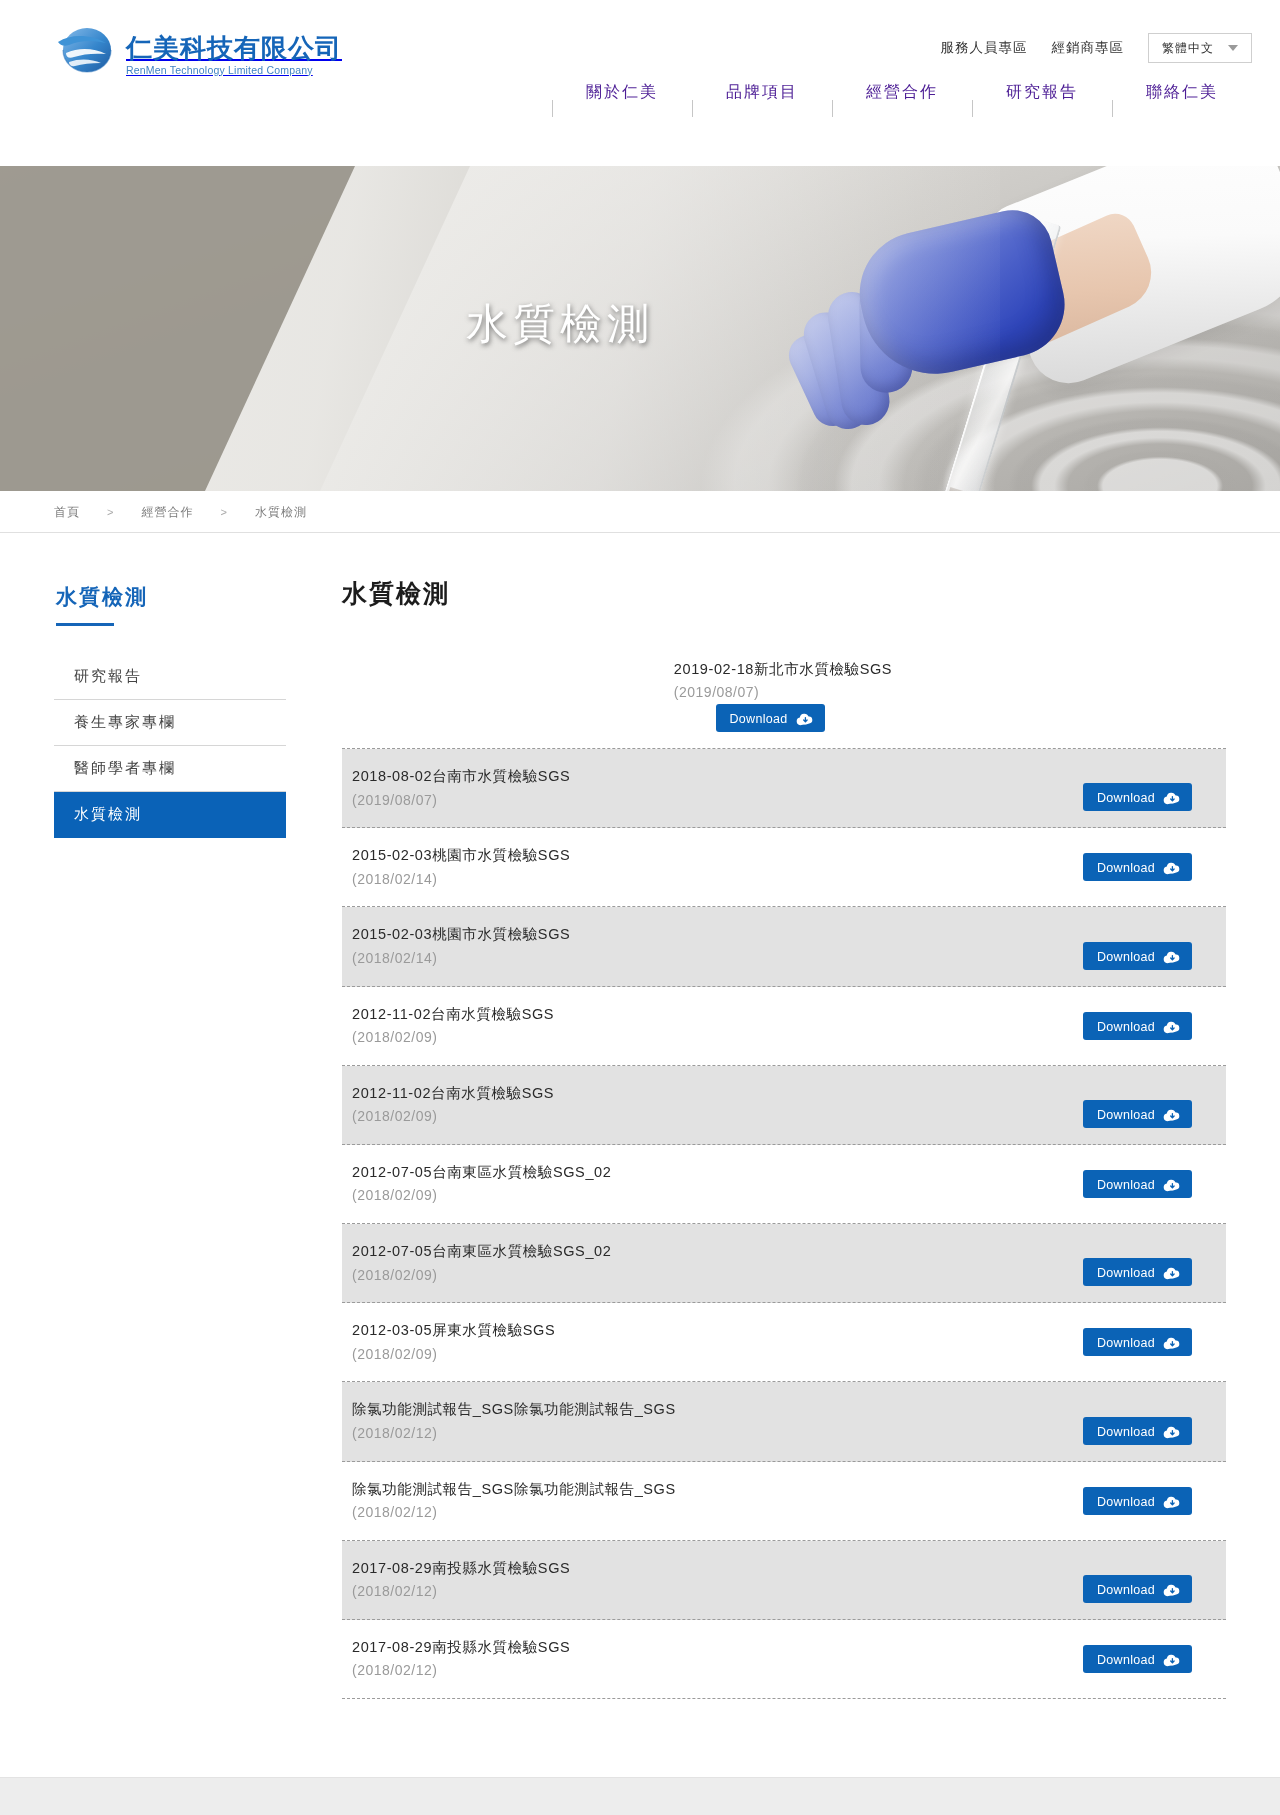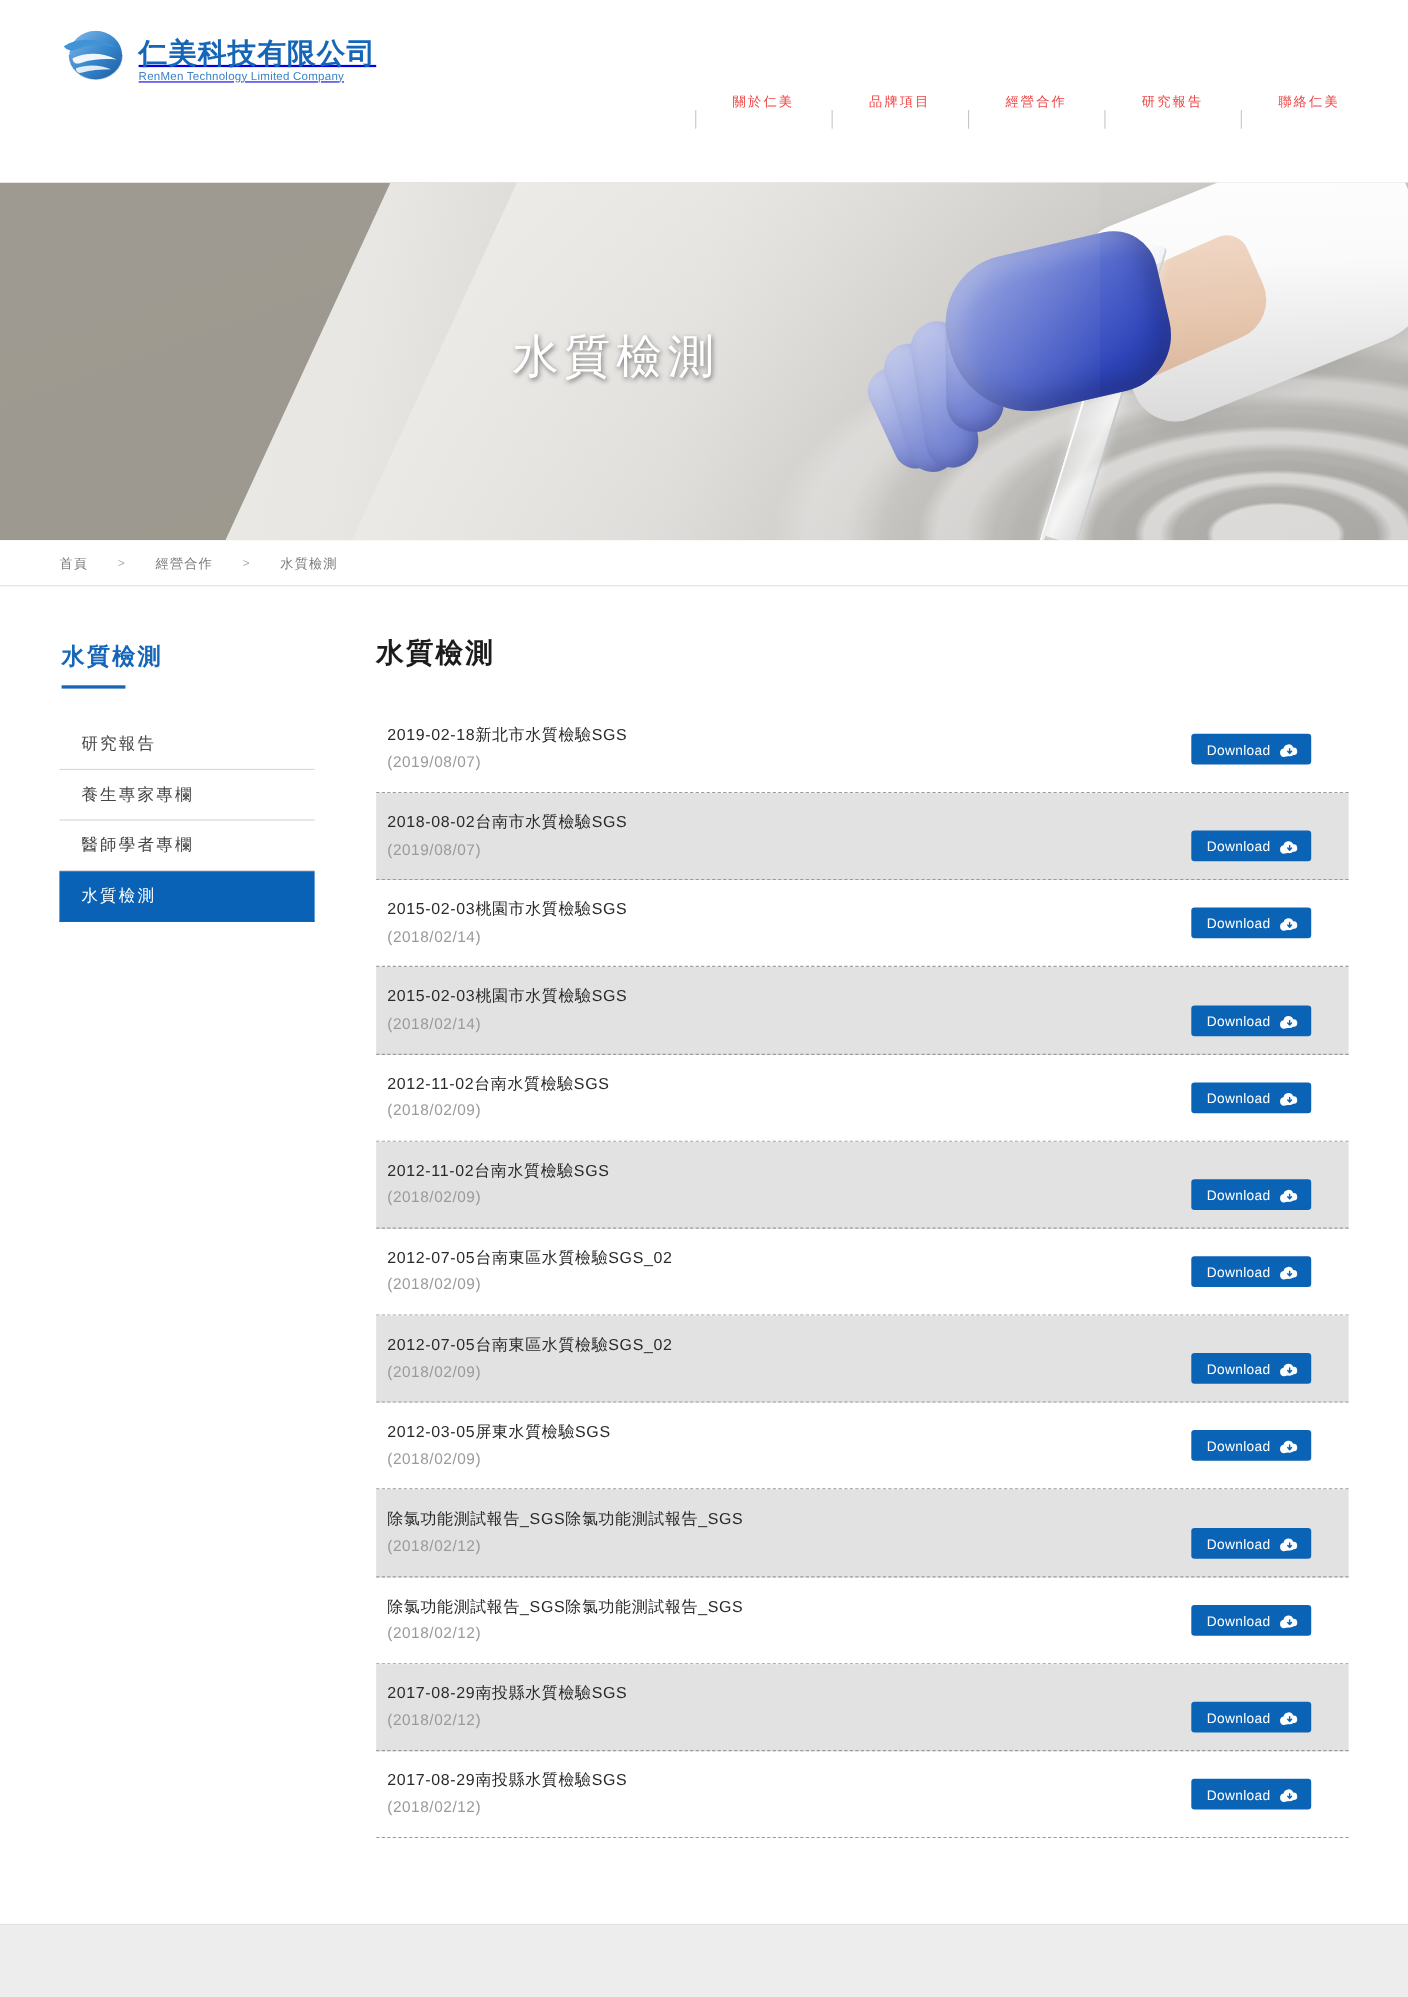--- a/index.html
+++ b/index.html
@@ -84,23 +84,23 @@
 
   .main-nav {
     position: absolute;
     right: 28px;
     top: 78px;
     display: flex;
     align-items: flex-start;
   }
   .nav-item {
     position: relative;
-    font-size: 12px;
+    font-size: 16px;
     letter-spacing: 2px;
-    color: #ef4444;
+    color: #4c1d95;
     text-decoration: none;
     padding: 0 34px;
     line-height: 28px;
     white-space: nowrap;
   }
   .nav-item + .nav-item::before {
     content: "";
     position: absolute;
     left: 0;
     top: 22px;
@@ -320,21 +320,21 @@
   .report-list { list-style: none; }
   .report-row {
     display: flex;
     align-items: center;
     justify-content: space-between;
     padding: 16px 12px 16px 6px;
     border-bottom: 1px dashed #9b9b9b;
     min-height: 76px;
   }
   .report-row.alt { background: #e2e2e2; align-items: flex-end; }
-  .report-row:first-child { border-top: none; }
+  .report-row:first-child { border-top: none; flex-direction: column; }
   .report-meta { padding-left: 4px; }
   .report-name {
     font-size: 14.5px;
     color: #2a2a2a;
     letter-spacing: .6px;
     line-height: 1.55;
   }
   .report-date {
     font-size: 14px;
     color: #9a9a9a;
@@ -402,20 +402,28 @@
         <path d="M13 34c11-4 23-3 32 1c-10 0-19 1-26 3c-4 1-6 0-6-4z" fill="#ffffff" opacity=".85"></path>
         <path d="M7 22a24 22 0 0 0 48 0" fill="none" stroke="#1d6ab5" stroke-width="1.2" opacity=".5"></path>
       </svg>
     </span>
     <span class="logo-text">
       <span class="logo-cn">仁美科技有限公司</span>
       <span class="logo-en">RenMen Technology Limited Company</span>
     </span>
   </a>
 
+  <div class="utility-bar">
+    <a class="utility-link" href="#">服務人員專區</a>
+    <a class="utility-link" href="#">經銷商專區</a>
+    <div class="lang-select">
+      <span>繁體中文</span>
+      <span class="caret-down"></span>
+    </div>
+  </div>
 
   <nav class="main-nav">
     <a class="nav-item" href="#">關於仁美</a>
     <a class="nav-item" href="#">品牌項目</a>
     <a class="nav-item" href="#">經營合作</a>
     <a class="nav-item" href="#">研究報告</a>
     <a class="nav-item" href="#">聯絡仁美</a>
   </nav>
 </header>
 

